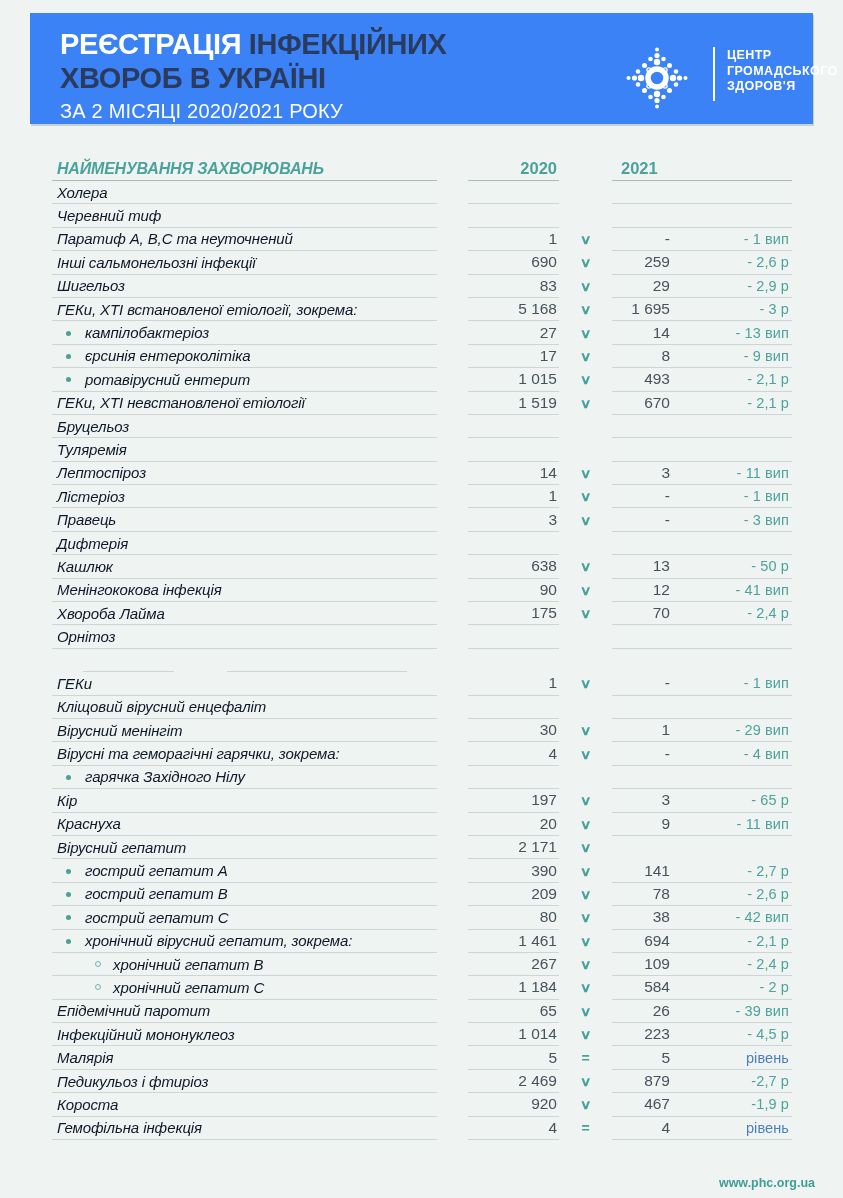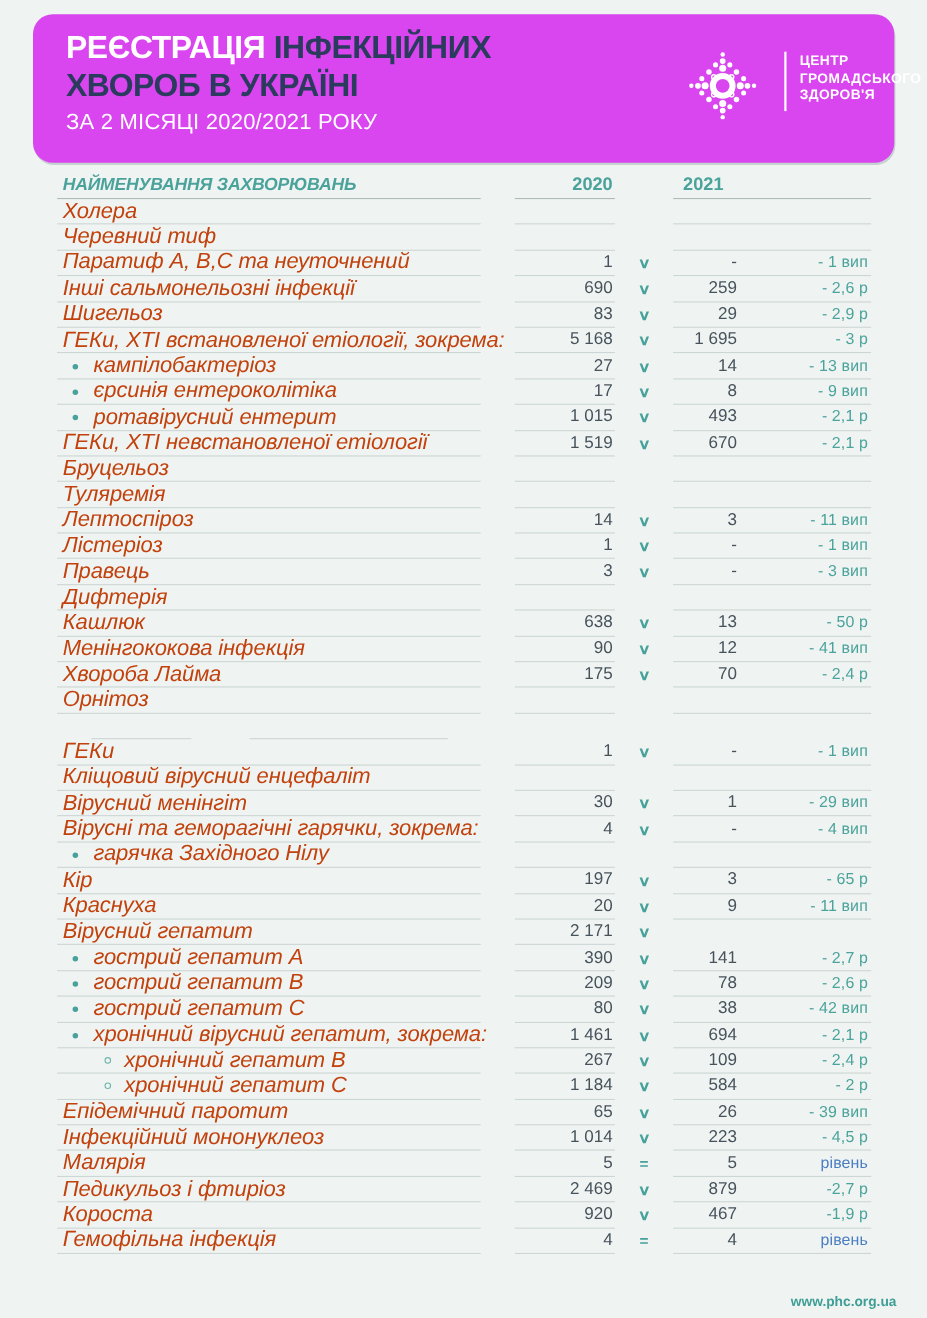--- a/index.html
+++ b/index.html
@@ -7,24 +7,23 @@
   body {
     font-family:"Liberation Sans", sans-serif;
     background:#eff4f2;
     width:843px; height:1198px;
     position:relative;
     overflow:hidden;
   }
   
   .band {
     position:absolute; left:30px; top:13px;
-    width:783px; height:135px;
-    background:#d946ef;
+    width:783px; height:111px;
+    background:#3b82f6;
     box-shadow:1px 2px 0 #c6d2cf;
-    border-radius:18px;
   }
   .title-block { position:absolute; left:30px; top:14px; }
   .title-line {
     font-size:29px; font-weight:bold; letter-spacing:-0.4px;
     line-height:34px; color:#2b3b5e; white-space:nowrap;
   }
   .title-line .w { color:#ffffff; }
   .subtitle {
     margin-top:5px; font-size:20px; font-weight:normal;
     color:#ffffff; letter-spacing:0.2px; white-space:nowrap;
@@ -40,21 +39,21 @@
   }
   
   .table {
     position:absolute; left:52px; top:157px; width:740px;
   }
   .trow { display:flex; height:23.4px; align-items:stretch; }
   .trow .cell { display:flex; align-items:center; }
   .cell.name {
     width:385px; position:relative;
     border-bottom:1px solid #ccd6d4;
-    font-size:20px; color:#c2410c; letter-spacing:-0.1px;
+    font-size:15px; color:#0f172a; letter-spacing:-0.1px;
     white-space:nowrap;
   }
   .gap1 { width:31px; }
   .cell.v20 {
     width:91px; justify-content:flex-end;
     border-bottom:1px solid #ccd6d4;
     font-size:15.5px; color:#47525b; padding-right:2px;
   }
   .arrow-cell { width:53px; display:flex; align-items:center; justify-content:center; }
   .arr { font-size:13px; font-weight:bold; color:#48a19a; transform:scaleX(1.25); }

